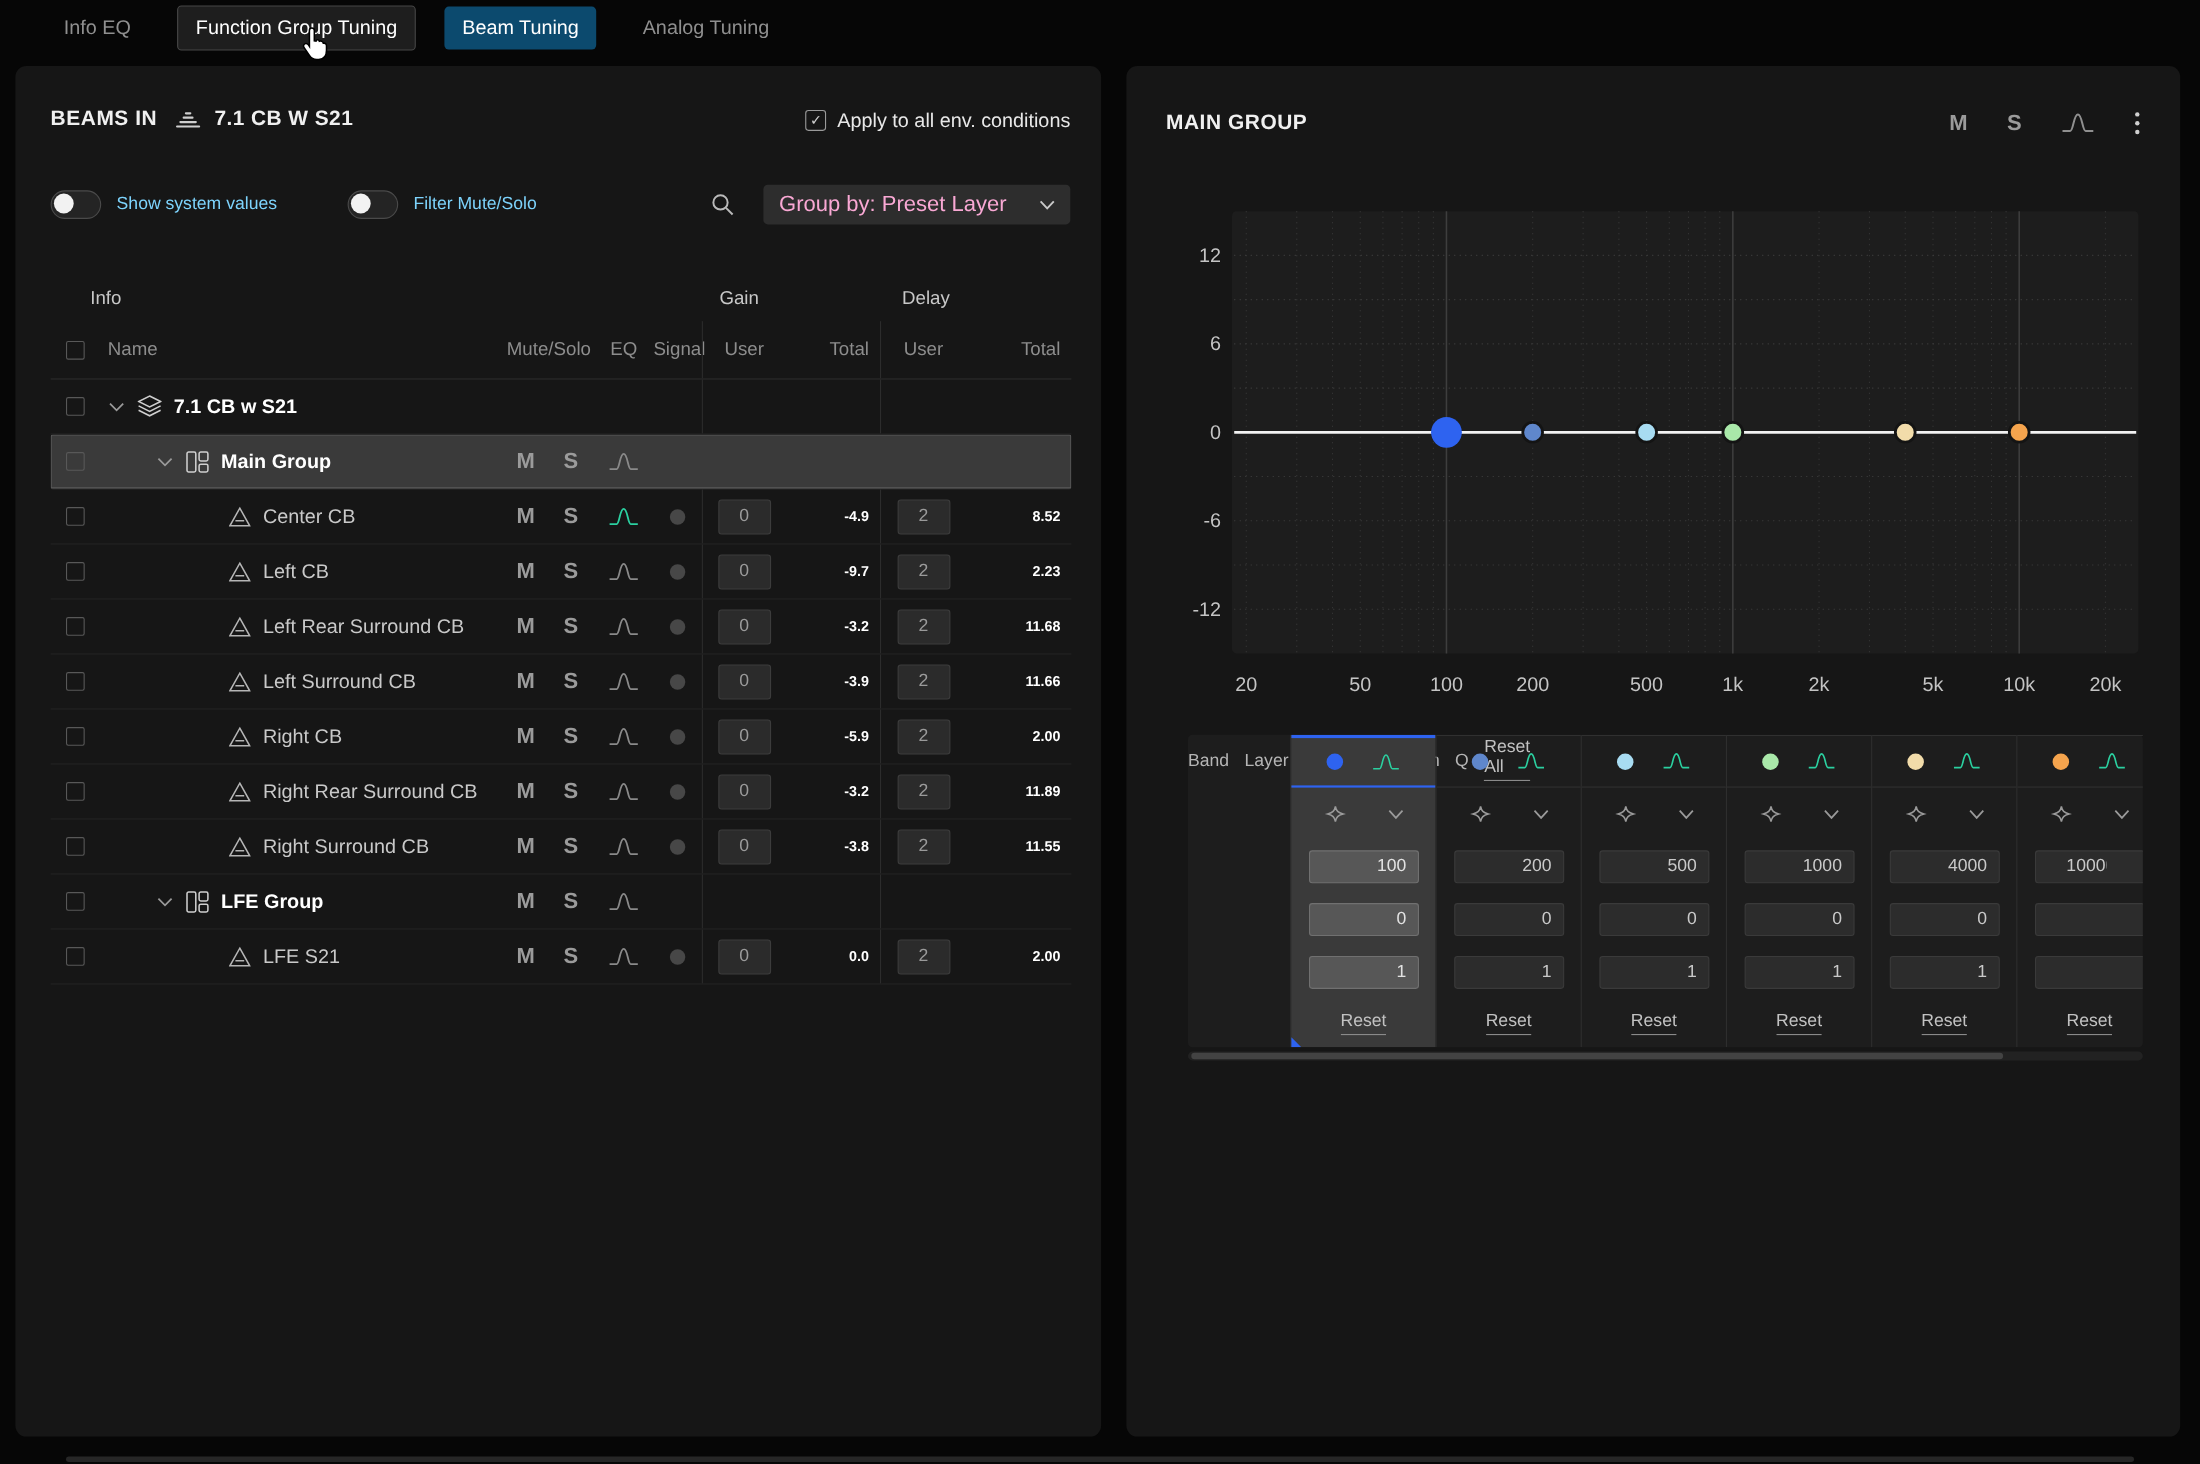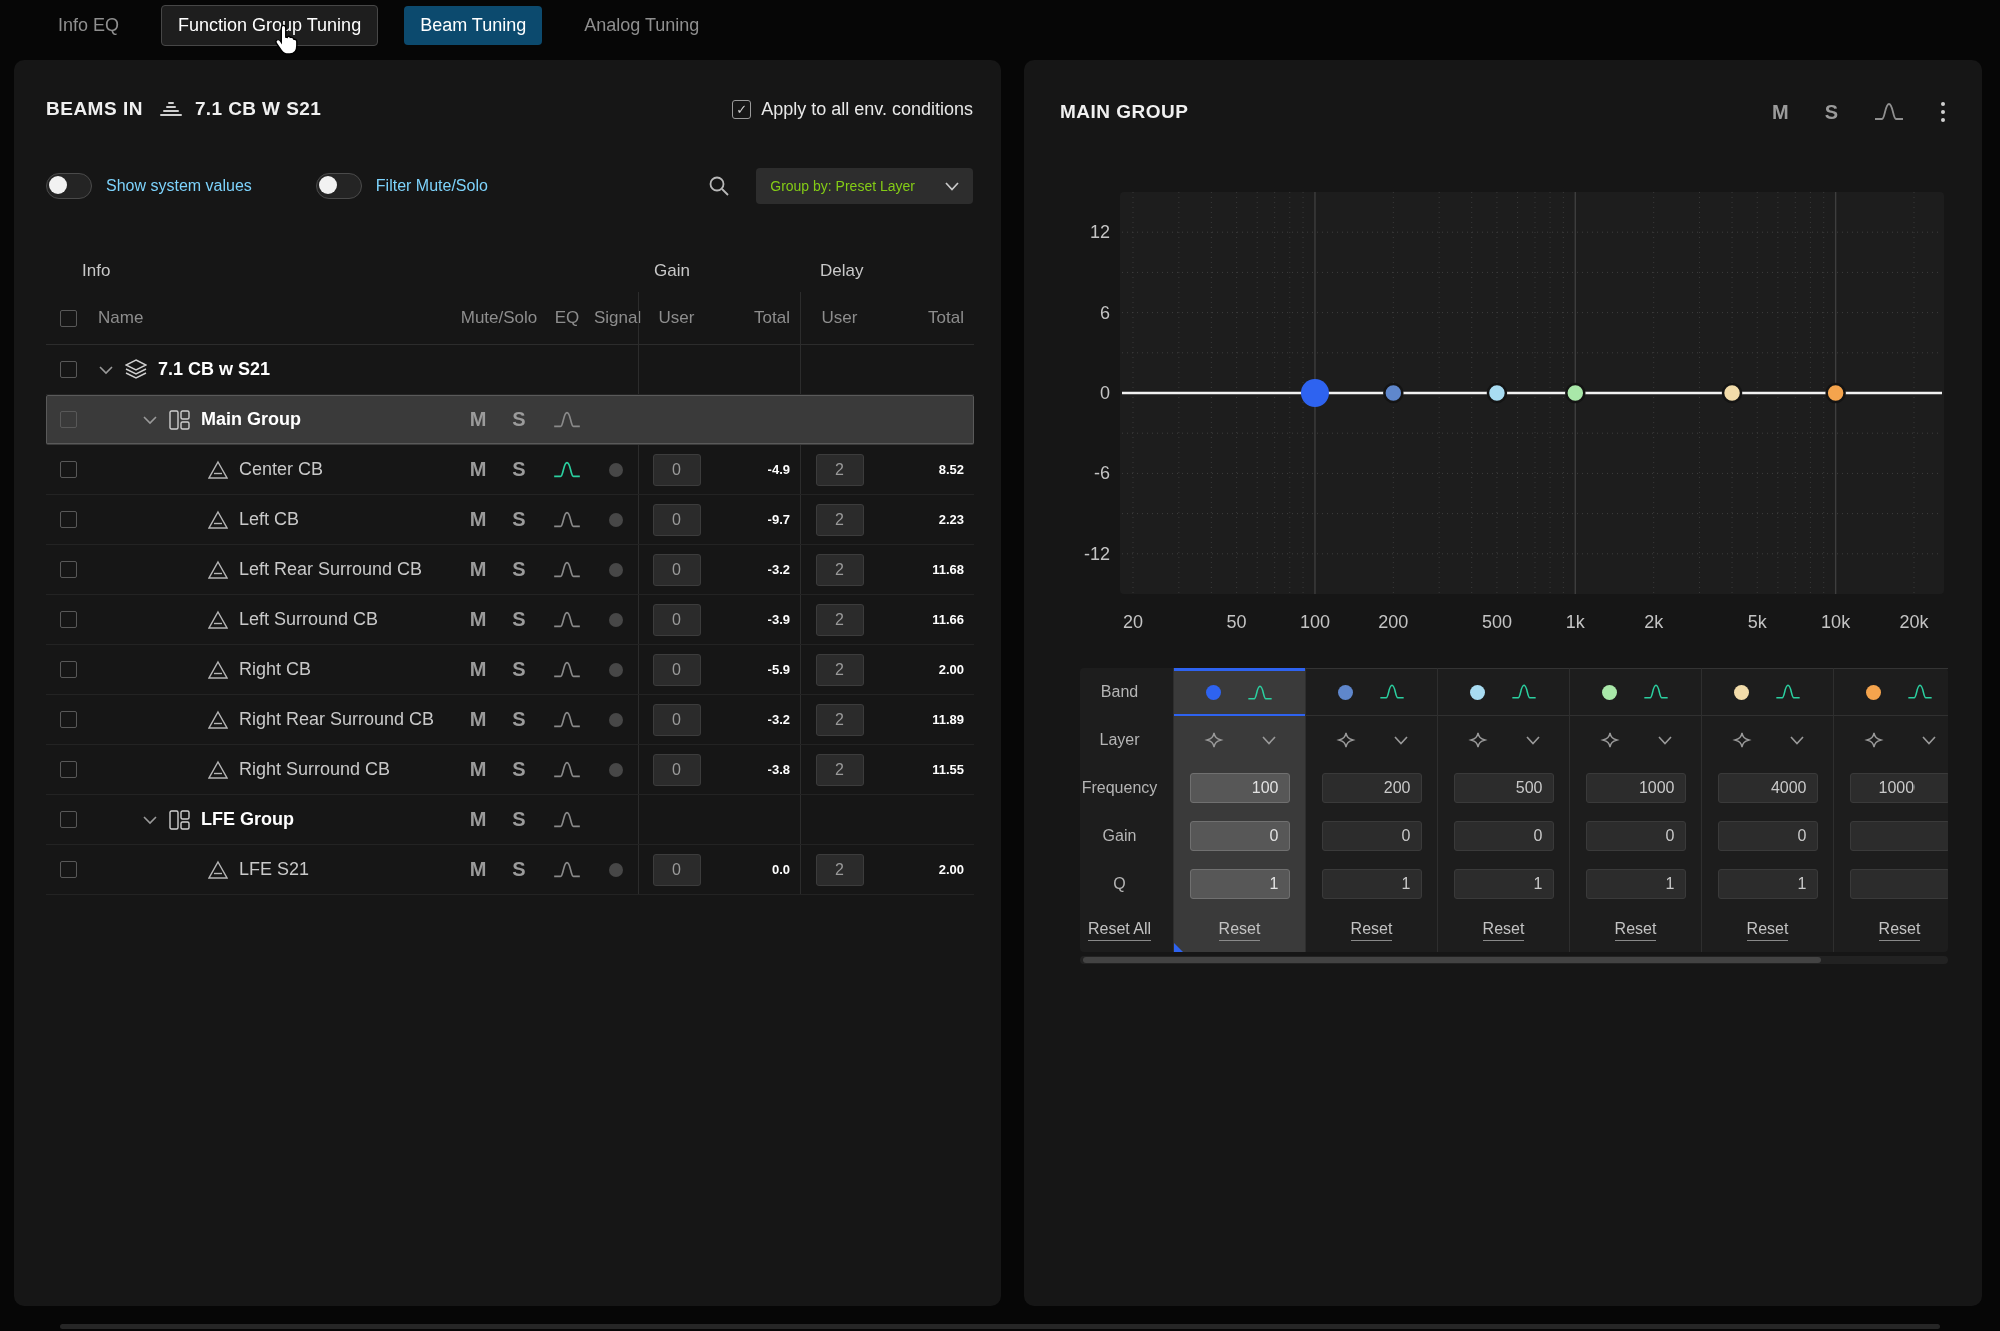--- a/index.html
+++ b/index.html
@@ -16,21 +16,21 @@
   .lp-dev{font-size:19px;font-weight:bold;color:#f0f0f0;margin-left:12px;letter-spacing:.4px;}
   .spacer{flex:1;}
   .apply{display:flex;align-items:center;gap:10px;}
   .apply .box{width:17px;height:17px;border:1.6px solid #9a9a9a;border-radius:3px;color:#cfcfcf;font-size:13px;line-height:17px;text-align:center;}
   .apply .lab{font-size:18px;color:#e8e8e8;}
   .toolbar{display:flex;align-items:center;margin:48px 28px 0 32px;}
   .switch{width:44px;height:24px;border-radius:13px;background:#242424;border:1px solid #4a4a4a;position:relative;flex:none;}
   .switch .knob{position:absolute;left:2px;top:2px;width:18px;height:18px;border-radius:50%;background:#f2f2f2;}
   .tog-lab{font-size:16px;color:#7dd3fc;margin:0 64px 0 14px;}
   .gby{height:36px;background:#2d2d2d;border-radius:4px;display:flex;align-items:center;gap:30px;padding:0 14px;margin-left:26px;}
-  .gby span{font-size:14px;color:#84cc16;}
+  .gby span{font-size:20px;color:#f9a8d4;}
   .tbl{margin:46px 27px 0 32px;}
   .trow{display:grid;grid-template-columns:36px minmax(0,1fr) 40px 42px 54px 44px 76px 86px 78px 96px;align-items:center;}
   .sec-row{height:42px;}
   .sec-lab{font-size:17px;color:#c8c8c8;}
   .cols-row{height:52px;border-bottom:1px solid #2c2c2c;}
   .chead{font-size:17px;color:#8d8d8d;}
   .ctr{text-align:center;}
   .rgt{text-align:right;padding-right:10px;}
   .drow{height:49px;border-bottom:1px solid #232323;position:relative;}
   .drow.sel{background:#3a3a3a;box-shadow:inset 0 0 0 1px #5a5a5a;border-radius:2px;border-bottom-color:transparent;}
@@ -49,21 +49,21 @@
     font-size:16px;display:flex;align-items:center;justify-content:center;}
   .tot{font-size:13px;font-weight:bold;color:#fff;text-align:right;padding-right:10px;}
   
   .rp-head{display:flex;align-items:center;padding:40px 36px 0 36px;}
   .rp-title{font-size:19px;font-weight:bold;color:#f0f0f0;letter-spacing:.5px;}
   .rp-icons{display:flex;align-items:center;gap:36px;}
   #eq-chart{position:absolute;left:56px;top:124px;}
   
   #band-table{position:absolute;left:56px;top:608px;width:868px;}
   .bt-flex{display:flex;background:#1d1d1d;border-radius:4px;}
-  .bt-labels{width:93px;flex:none;display:flex;flex-direction:column;align-items:center;}
+  .bt-labels{width:93px;flex:none;display:flex;flex-direction:row;}
   .bt-labels .lrow{height:48px;display:flex;align-items:center;justify-content:flex-end;padding-right:14px;
     font-size:16px;color:#b5b5b5;box-sizing:border-box;}
   .bt-viewport{width:775px;overflow:hidden;display:flex;flex:none;}
   .band-col{width:132px;flex:none;position:relative;border-left:1px solid #2e2e2e;box-sizing:border-box;}
   .band-col.sel{background:#3a3a3a;}
   .bcell{height:48px;display:flex;align-items:center;justify-content:center;box-sizing:border-box;}
   .cell-band{border-top:1px solid #343434;border-bottom:1px solid #303030;gap:26px;}
   .band-col.sel .cell-band{border-top:3px solid #2e63f0;border-bottom:2px solid #2e63f0;}
   .bdot{width:15px;height:15px;border-radius:50%;}
   .cell-type{gap:38px;}

